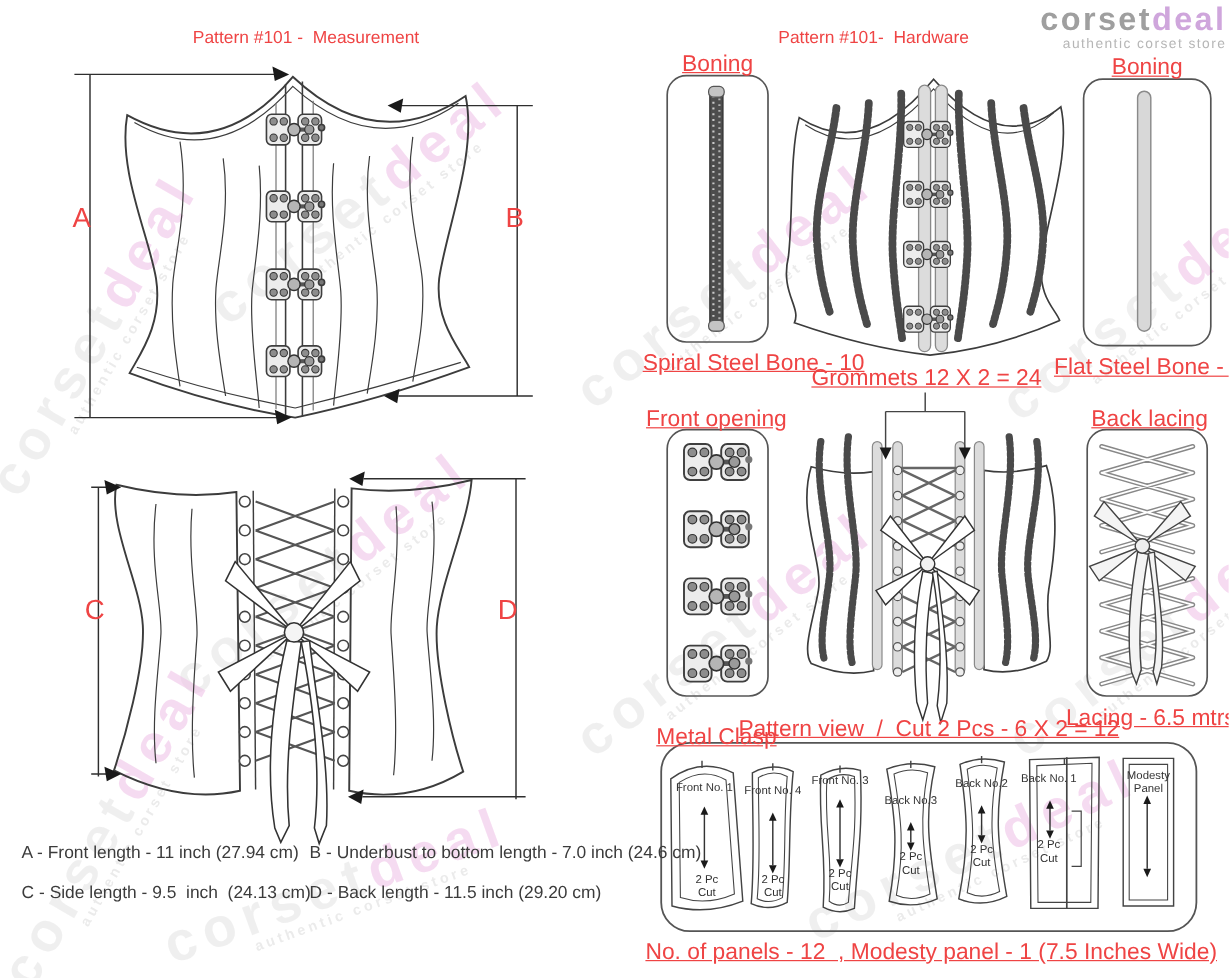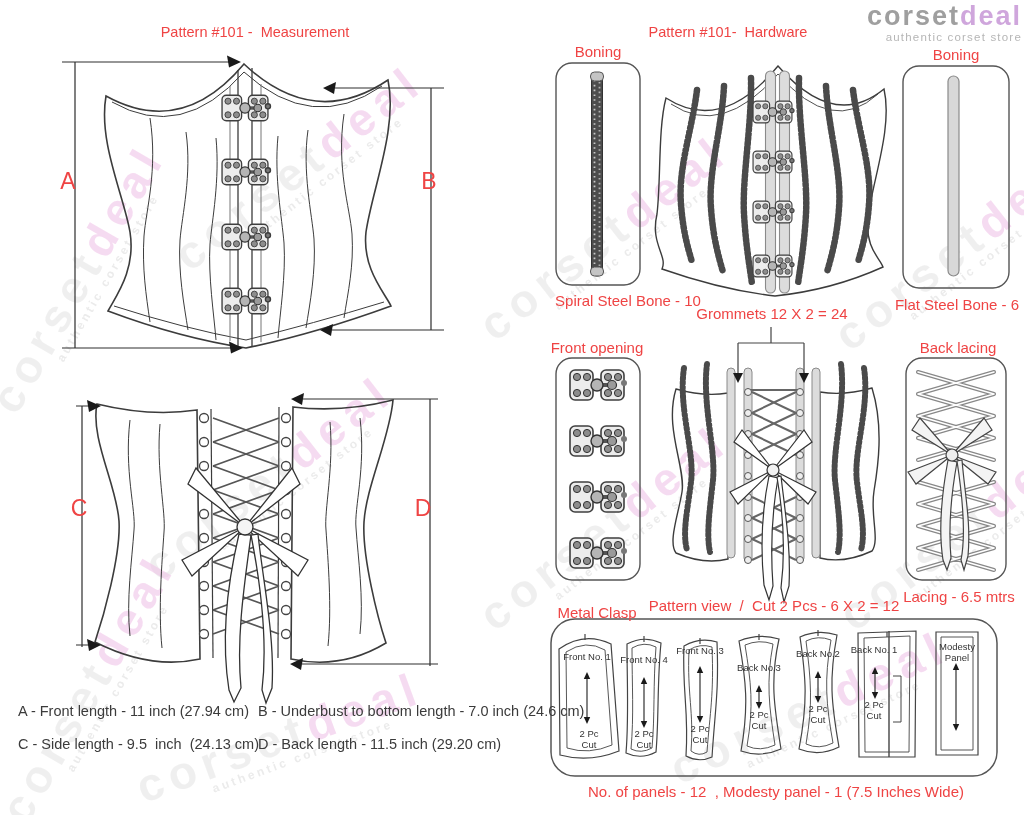--- a/index.html
+++ b/index.html
@@ -6,21 +6,21 @@
   #stage{position:relative;width:1024px;height:815px;overflow:hidden;background:#fff;
          font-family:"Liberation Sans",sans-serif;color:#3b3b3b;}
   svg{position:absolute;left:0;top:0;z-index:1;}
   .wm{position:absolute;z-index:0;white-space:nowrap;font-weight:bold;font-size:46px;
       letter-spacing:7px;opacity:.6;pointer-events:none;}
   .wm .g{color:#e6e6e6}
   .wm .p{color:#f0c4e8}
   .wm .tag{display:block;font-weight:bold;font-size:12px;letter-spacing:3px;color:#dedede;
       margin-top:-8px;padding-left:70px;}
   .lbl{position:absolute;transform:translateX(-50%);white-space:pre;z-index:2;color:#ef4444;}
-  .s15{font-size:15px;}
+  .s15{font-size:19px;text-decoration:underline;}
   .s14{font-size:14.5px;}
   .dim{font-size:23px;z-index:2;}
   .note{position:absolute;white-space:pre;font-size:14.5px;z-index:2;color:#3b3b3b;}
   .pl{position:absolute;transform:translateX(-50%);width:48px;text-align:center;
       font-size:9.5px;line-height:1.15;z-index:2;color:#333;}
   .pc{width:32px;}
   #logo{position:absolute;right:2px;top:3px;text-align:right;z-index:2;line-height:1;}
   #logo .big{font-size:27px;font-weight:bold;letter-spacing:2px;}
   #logo .big .g{color:#9f9f9f}
   #logo .big .p{color:#cfa6dc}

